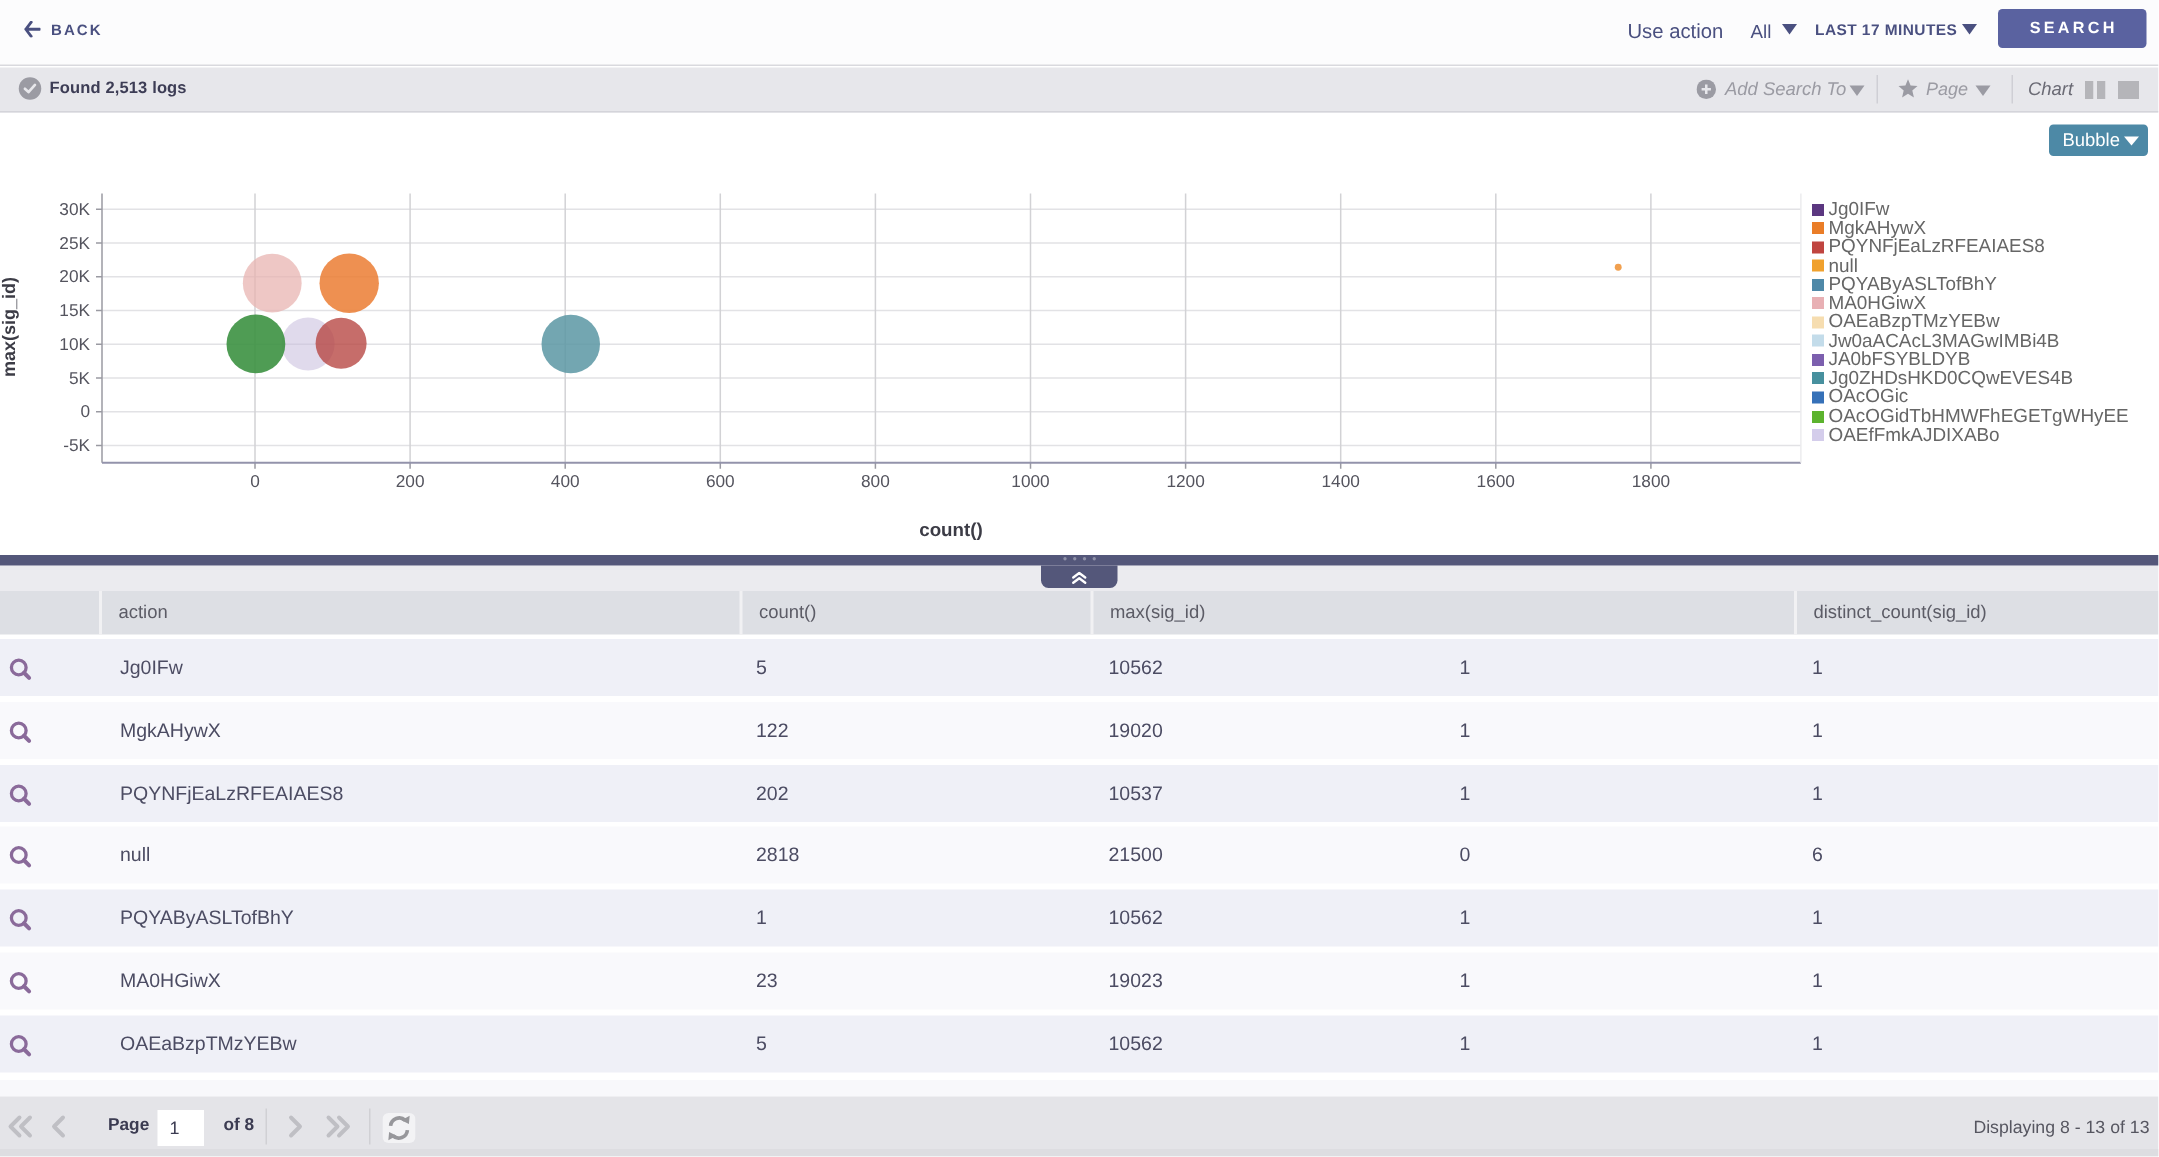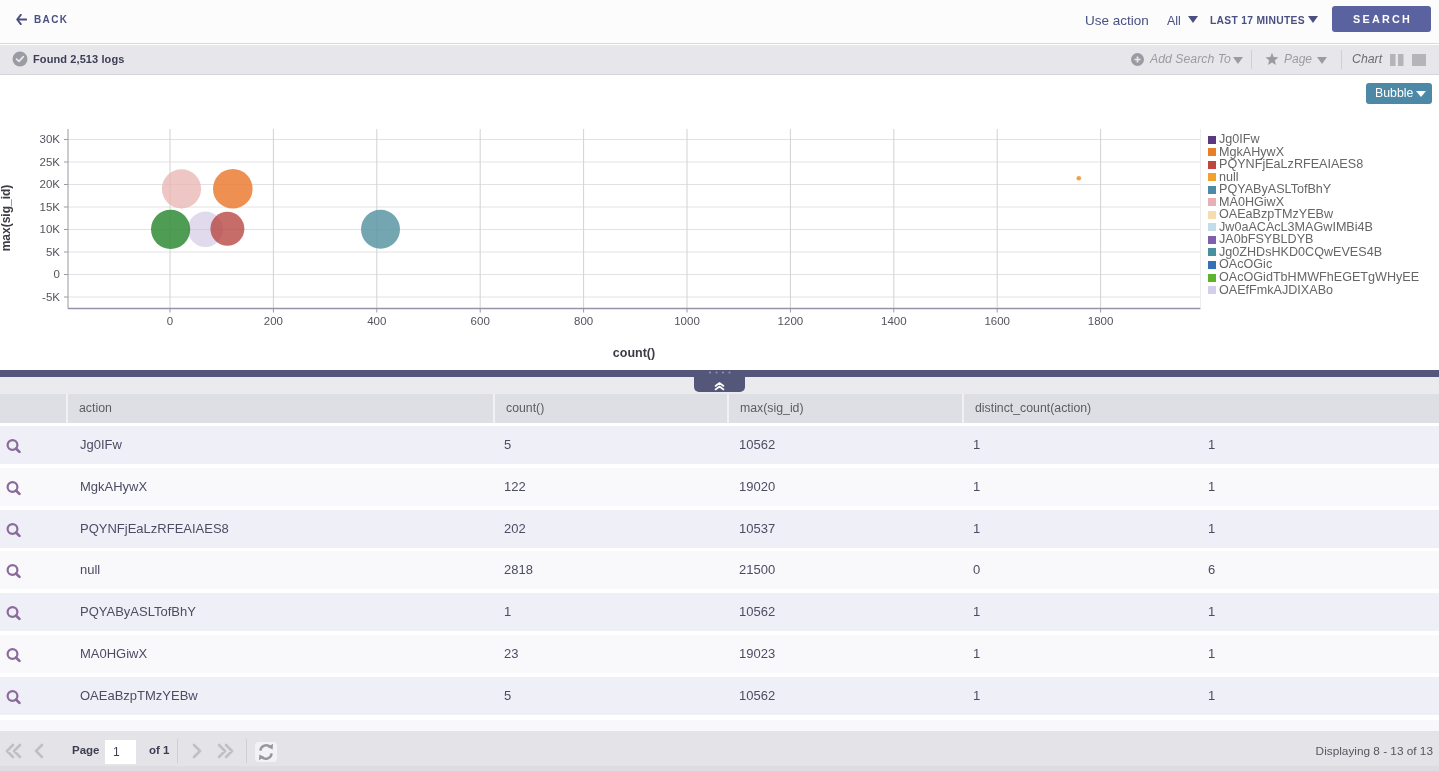--- a/index.html
+++ b/index.html
@@ -210,21 +210,21 @@
       </svg>
     </div>
   <div id="divhandle"><svg width="11" height="9" viewBox="0 0 11 9" style="margin-top:3px;">
         <path d="M1.5 4 L5.5 1 L9.5 4 M1.5 7.5 L5.5 4.5 L9.5 7.5" stroke="#fff" stroke-width="1.6" fill="none" stroke-linecap="round" stroke-linejoin="round"></path>
       </svg></div>
 
   <div id="thead">
     <div class="hc" style="left:66px;  width:429px;">action</div>
     <div class="hc" style="left:493px; width:236px;">count()</div>
     <div class="hc" style="left:727px; width:237px;">max(sig_id)</div>
-    <div class="hc" style="left:962px; width:236px;">distinct_count(action)</div>
+    <div class="hc" style="left:1196px;width:243px;">distinct_count(sig_id)</div>
   </div>
   <div id="tbody">
       <div class="trow todd" style="top:426px">
         <svg class="mag" width="17" height="17" viewBox="0 0 17 17">
           <circle cx="8.5" cy="7" r="4.9" stroke="#8a6a9a" stroke-width="2.2" fill="none"></circle>
           <path d="M12 10.5 L15.4 13.9" stroke="#8a6a9a" stroke-width="2.7" stroke-linecap="round"></path>
         </svg>
         <div class="tc" style="left:80px">Jg0IFw</div>
         <div class="tc" style="left:504px">5</div>
         <div class="tc" style="left:739px">10562</div>
@@ -302,21 +302,21 @@
   <div id="row8"></div>
   <div id="footer">
     <svg class="fico" style="left:4px" width="18" height="22" viewBox="0 0 18 22">
         <path d="M9 5 L3 11 L9 17 M16 5 L10 11 L16 17" stroke="#bfbfc4" stroke-width="2.6" fill="none" stroke-linecap="round" stroke-linejoin="round"></path>
       </svg>
     <svg class="fico" style="left:32px" width="14" height="22" viewBox="0 0 14 22">
         <path d="M10 5 L4 11 L10 17" stroke="#bfbfc4" stroke-width="2.6" fill="none" stroke-linecap="round" stroke-linejoin="round"></path>
       </svg>
     <div id="pagetxt">Page</div>
     <div id="pageinput">1</div>
-    <div id="oftxt">of 1</div>
+    <div id="oftxt">of 8</div>
     <div class="fsep" style="left:177px"></div>
     <svg class="fico" style="left:190px" width="14" height="22" viewBox="0 0 14 22">
         <path d="M4 5 L10 11 L4 17" stroke="#bfbfc4" stroke-width="2.6" fill="none" stroke-linecap="round" stroke-linejoin="round"></path>
       </svg>
     <svg class="fico" style="left:217px" width="18" height="22" viewBox="0 0 18 22">
         <path d="M2 5 L8 11 L2 17 M9 5 L15 11 L9 17" stroke="#bfbfc4" stroke-width="2.6" fill="none" stroke-linecap="round" stroke-linejoin="round"></path>
       </svg>
     <div class="fsep" style="left:246px"></div>
     <svg class="fico" style="left:255px; top:11px" width="22" height="20" viewBox="0 0 22 20">
       <rect x="0" y="0" width="22" height="20" rx="4" fill="#f3f3f5"></rect>

